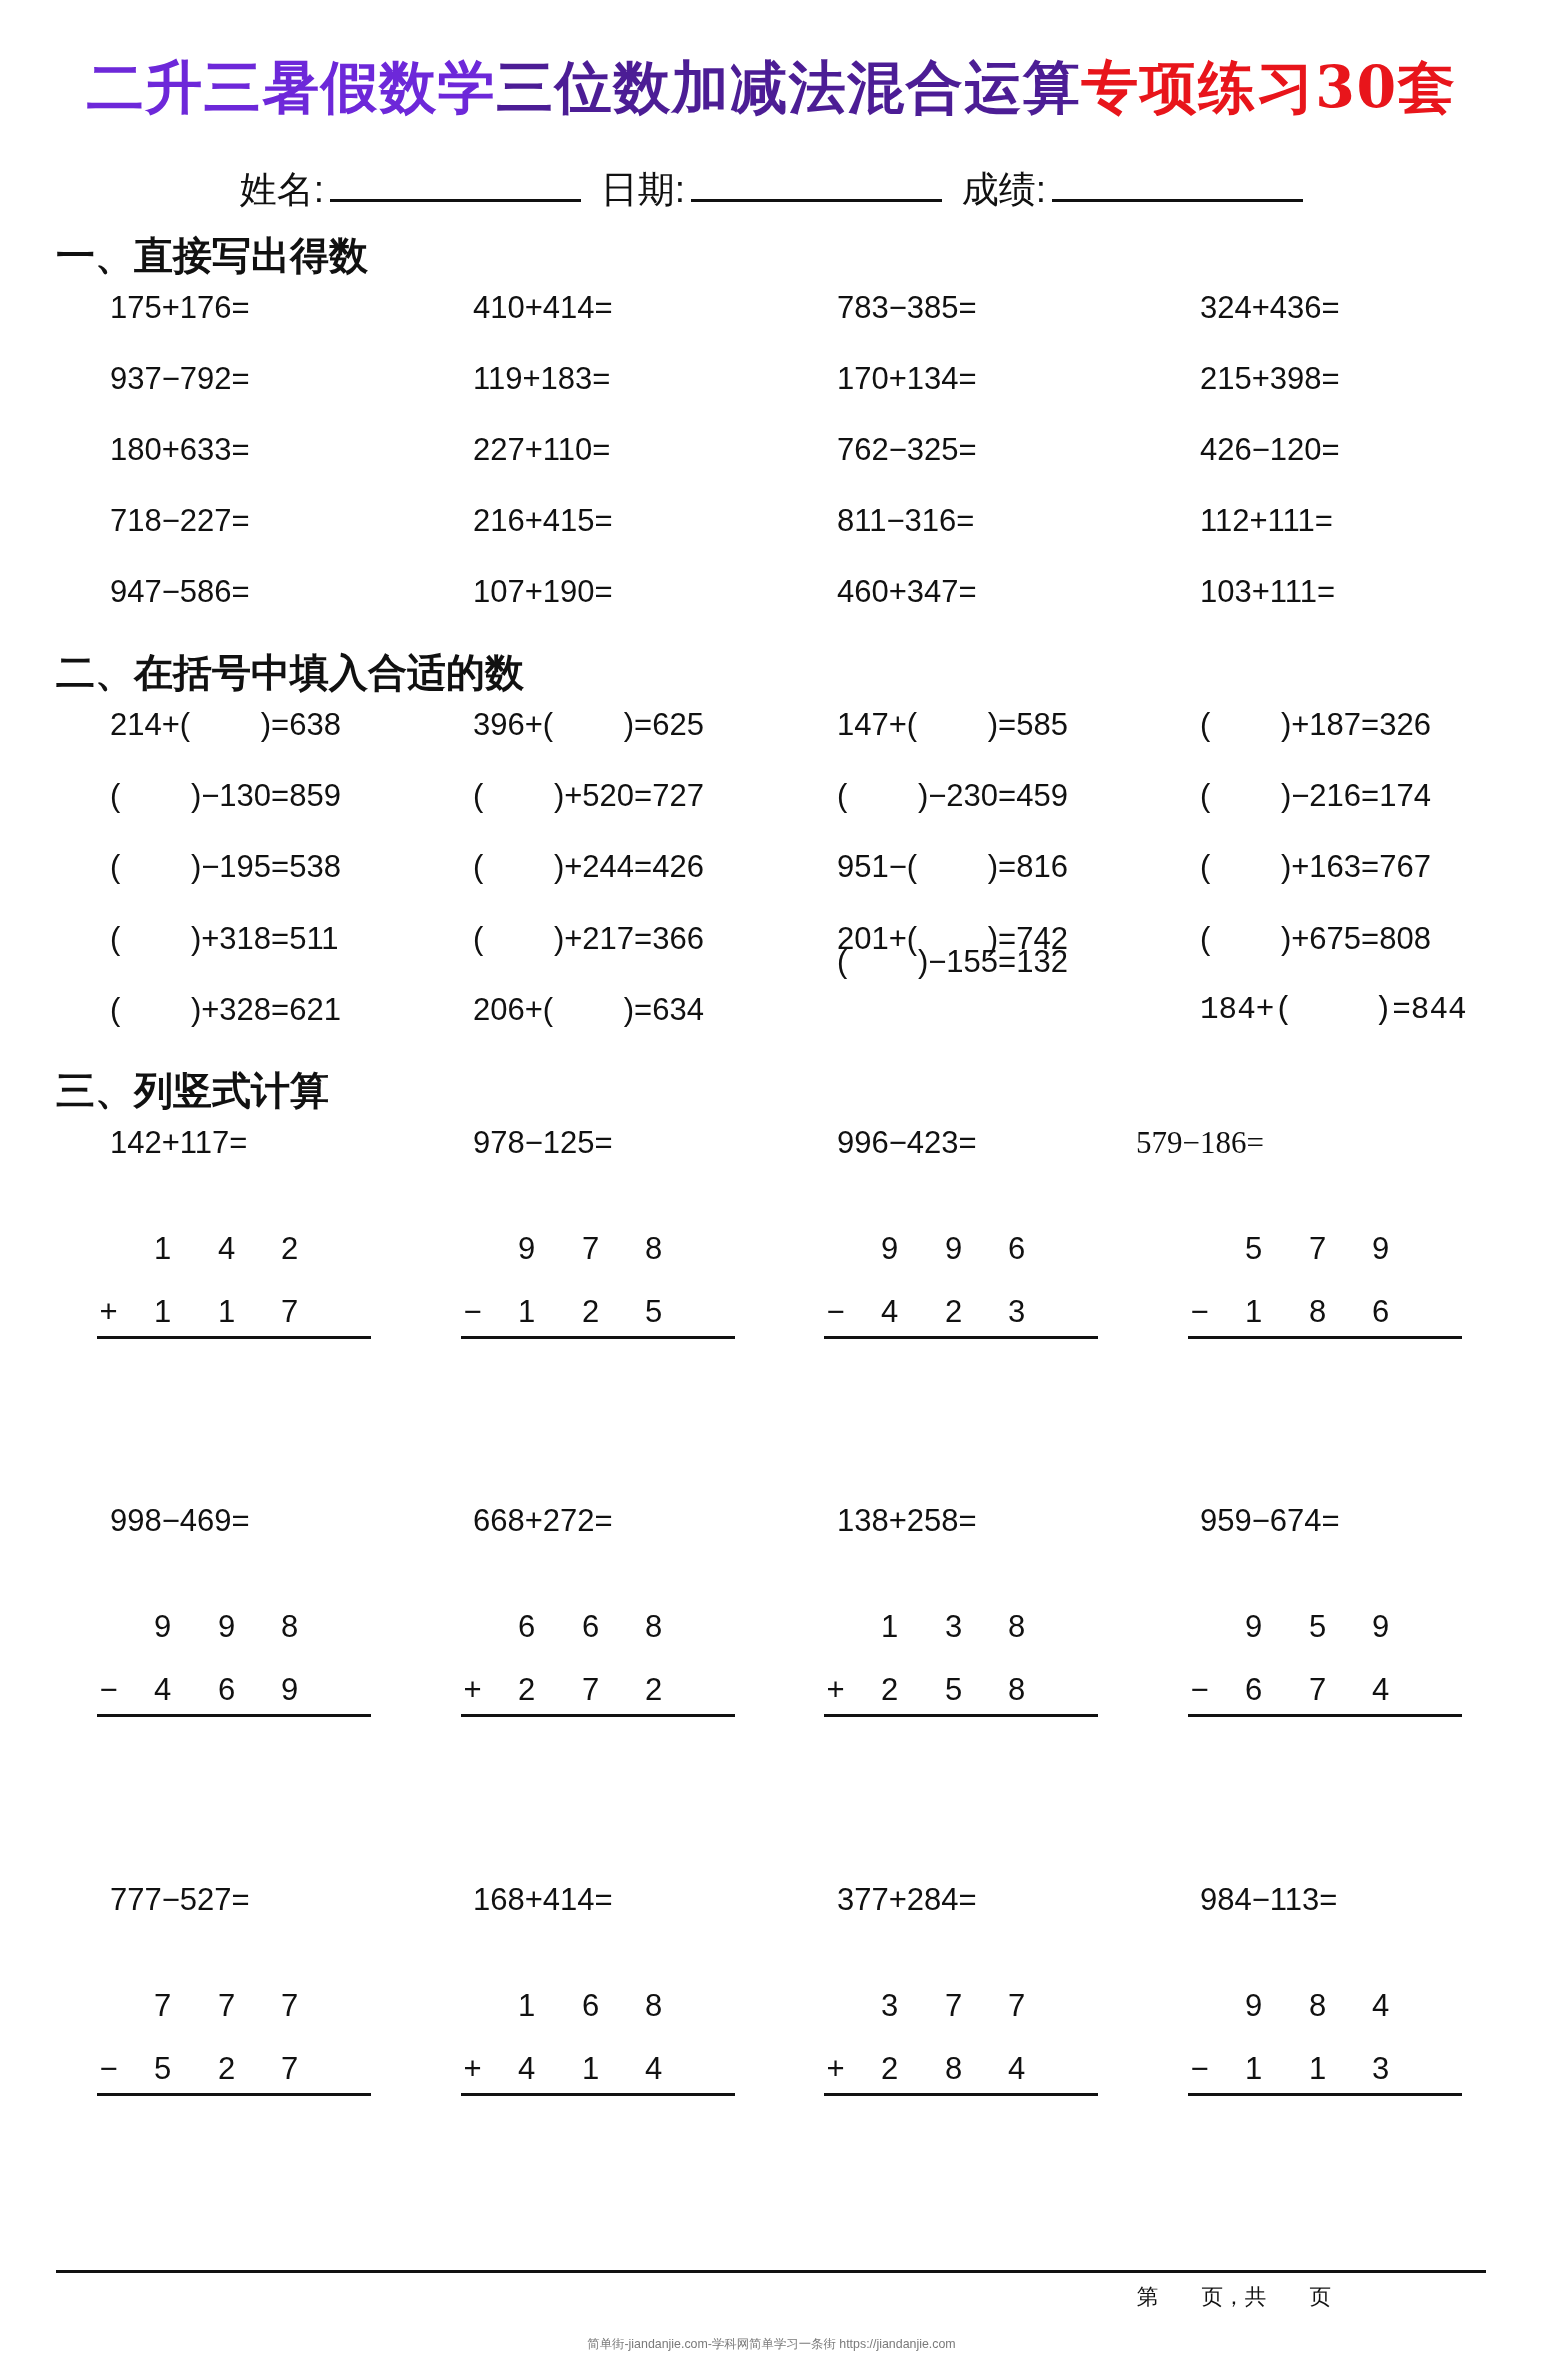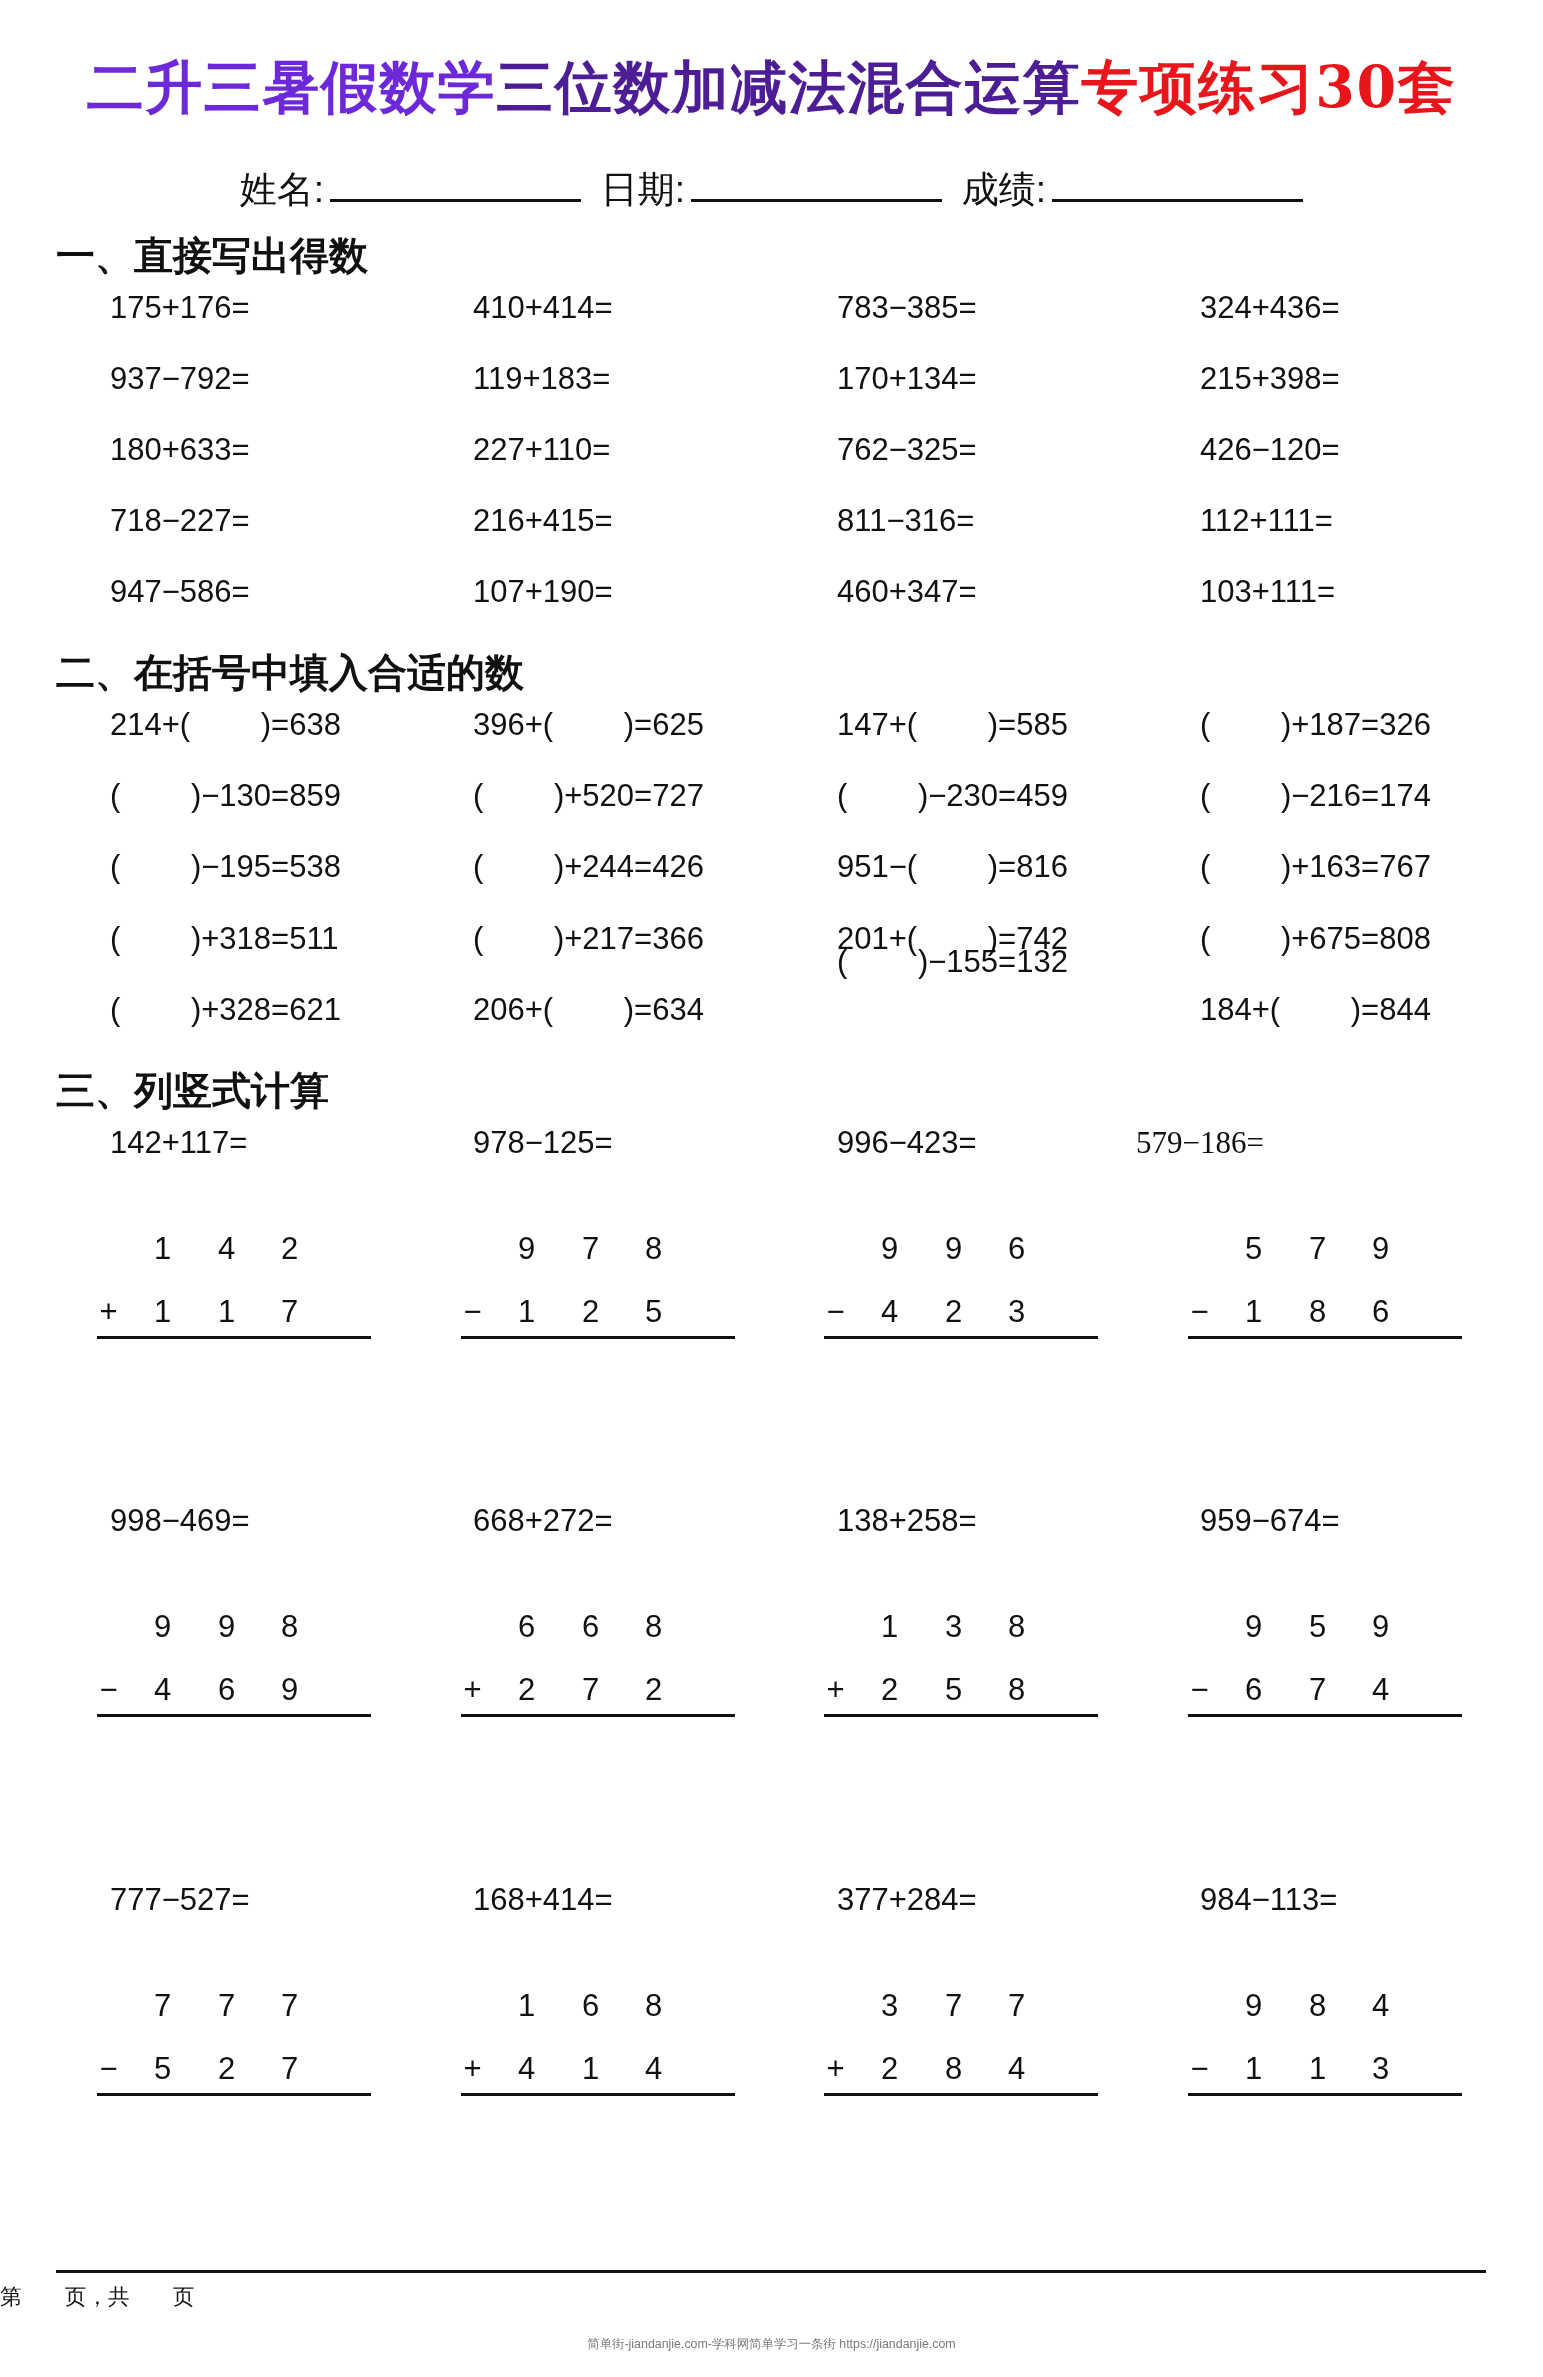--- a/index.html
+++ b/index.html
@@ -27,21 +27,21 @@
   .vcalc { position: absolute; width: 278px; height: 116px; }
   .vcalc .row { position: absolute; left: 0; width: 278px; height: 39px; font-size: 31px; line-height: 39px; }
   .vcalc .row.top { top: 0; }
   .vcalc .row.bottom { top: 63px; }
   .vcalc .op { position: absolute; left: 0; width: 23px; text-align: center; }
   .vcalc .d { position: absolute; width: 23px; text-align: center; }
   .vcalc .d0 { left: 54px; } .vcalc .d1 { left: 118px; } .vcalc .d2 { left: 181px; }
   .vcalc .rule { position: absolute; left: 0; top: 107px; width: 274px; height: 0; border-top: 3.1px solid #111; }
 
   .footer-rule { position: absolute; left: 56px; top: 2270px; width: 1430px; border-top: 3.9px solid #111; }
-  .page-num { position: absolute; top: 2281px; left: 0; width: 1331px; text-align: left;
+  .page-num { position: absolute; top: 2281px; left: 0; width: 1331px; text-align: right;
               font-size: 21.6px; line-height: 31px; white-space: pre; }
   .watermark { position: absolute; top: 2335px; left: 0; width: 1543px; text-align: center;
                font-size: 12.4px; color: #7a7a7a; line-height: 18.6px; }
 </style>
 </head>
 <body>
 
 <div class="title">
   <span class="p1">二升三暑假数学</span><span class="p2">三位数加减法混合运算</span><span class="p3">专项练习30套</span>
 </div>
@@ -90,21 +90,21 @@
     <div class="grid-item" style="left: 473px; top: 847px;">(　　 )+244=426</div>
     <div class="grid-item" style="left: 837px; top: 847px;">951−(　　 )=816</div>
     <div class="grid-item" style="left: 1200px; top: 847px;">(　　 )+163=767</div>
     <div class="grid-item" style="left: 110px; top: 919px;">(　　 )+318=511</div>
     <div class="grid-item" style="left: 473px; top: 919px;">(　　 )+217=366</div>
     <div class="grid-item" style="left: 837px; top: 919px;">201+(　　 )=742</div>
     <div class="grid-item" style="left: 1200px; top: 919px;">(　　 )+675=808</div>
     <div class="grid-item" style="left: 110px; top: 990px;">(　　 )+328=621</div>
     <div class="grid-item" style="left: 473px; top: 990px;">206+(　　 )=634</div>
     <div class="grid-item" style="left: 837px; top: 942px;">(　　 )−155=132</div>
-    <div class="grid-item" style="left: 1200px; top: 990px;">184+(　　 )=844</div>
+    <div class="grid-item" style="left: 1200px; top: 990px; font-family: Liberation Mono, monospace;">184+(　　 )=844</div>
   </div>
 
 <div class="section-title" style="top:1064px">三、列竖式计算</div>
 <div id="vertical-grid">
     <div class="vcalc-prompt" style="left: 110px; top: 1123px;">142+117=</div>
     <div class="vcalc" style="left: 97px; top: 1229px;">
       <div class="row top">
         <span class="d d0">1</span>
         <span class="d d1">4</span>
         <span class="d d2">2</span>

